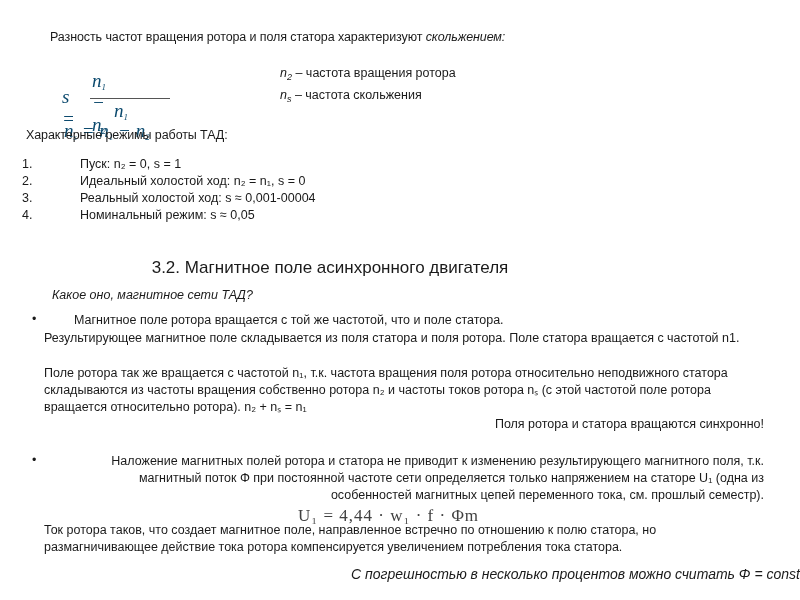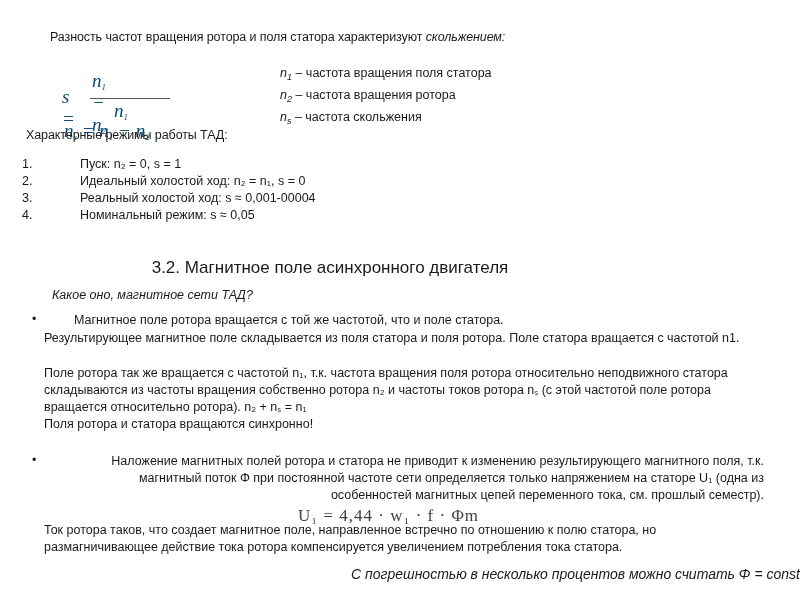--- a/index.html
+++ b/index.html
@@ -48,40 +48,39 @@
 
 <div class="frac serif">
   <span class="lhs">s =</span>
   <span class="num">n<sub>1</sub> − n<sub>2</sub></span>
   <span class="bar"></span>
   <span class="den">n<sub>1</sub></span>
 </div>
 <div class="ns-eq serif">n<sub>s</sub> = n<sub>1</sub> − n<sub>2</sub></div>
 
 <div class="defs">
-  <div class="row"><span class="sym">n<sub>1</sub></span><span> – частота вращения поля статора</span></div>
   <div class="row"><span class="sym">n<sub>2</sub></span><span> – частота вращения ротора</span></div>
   <div class="row"><span class="sym">n<sub>s</sub></span><span> – частота скольжения</span></div>
 </div>
 
 <div class="abs txt modes-title">Характерные режимы работы ТАД:</div>
 <div class="mode-row" style="top:157px;"><span class="n">1.</span><span>Пуск: n₂ = 0, s = 1</span></div>
 <div class="mode-row" style="top:174px;"><span class="n">2.</span><span>Идеальный холостой ход: n₂ = n₁, s = 0</span></div>
 <div class="mode-row" style="top:191px;"><span class="n">3.</span><span>Реальный холостой ход: s ≈ 0,001-00004</span></div>
 <div class="mode-row" style="top:208px;"><span class="n">4.</span><span>Номинальный режим: s ≈ 0,05</span></div>
 
 <div class="abs h2">3.2. Магнитное поле асинхронного двигателя</div>
 <div class="abs question">Какое оно, магнитное сети  ТАД?</div>
 
 <div class="bullet" style="top:312px;">•</div>
 <div class="bpara" style="top:312px;">Магнитное поле ротора вращается с той же частотой, что и поле статора.</div>
 
 <div class="para" style="top:330px;">Результирующее магнитное поле складывается из поля статора и поля ротора. Поле статора вращается с частотой n1.</div>
 <div class="para" style="top:365px;">Поле ротора так же вращается с частотой n₁, т.к. частота вращения поля ротора относительно неподвижного статора складываются из частоты вращения собственно ротора n₂ и частоты токов ротора nₛ (с этой частотой поле ротора вращается относительно ротора). n₂ + nₛ = n₁</div>
-<div class="para" style="top:416px;">Поля ротора и статора вращаются синхронно!</div>
+<div class="para" style="top:416px;text-align:right;">Поля ротора и статора вращаются синхронно!</div>
 
 <div class="bullet" style="top:453px;">•</div>
 <div class="bpara" style="top:453px;text-align:right;">Наложение магнитных полей ротора и статора не приводит к изменению результирующего магнитного поля, т.к. магнитный поток Φ при постоянной частоте сети определяется только напряжением на статоре U₁ (одна из особенностей магнитных цепей переменного тока, см. прошлый семестр).</div>
 
 <div class="abs uformula">U₁ = 4,44 · w₁ · f · Φm</div>
 
 <div class="para" style="top:522px;">Ток ротора таков, что создает магнитное поле, направленное встречно по отношению к полю статора, но размагничивающее действие тока ротора компенсируется увеличением потребления тока статора.</div>
 
 <div class="abs footer">С погрешностью в несколько процентов можно считать Φ = const</div>
 

